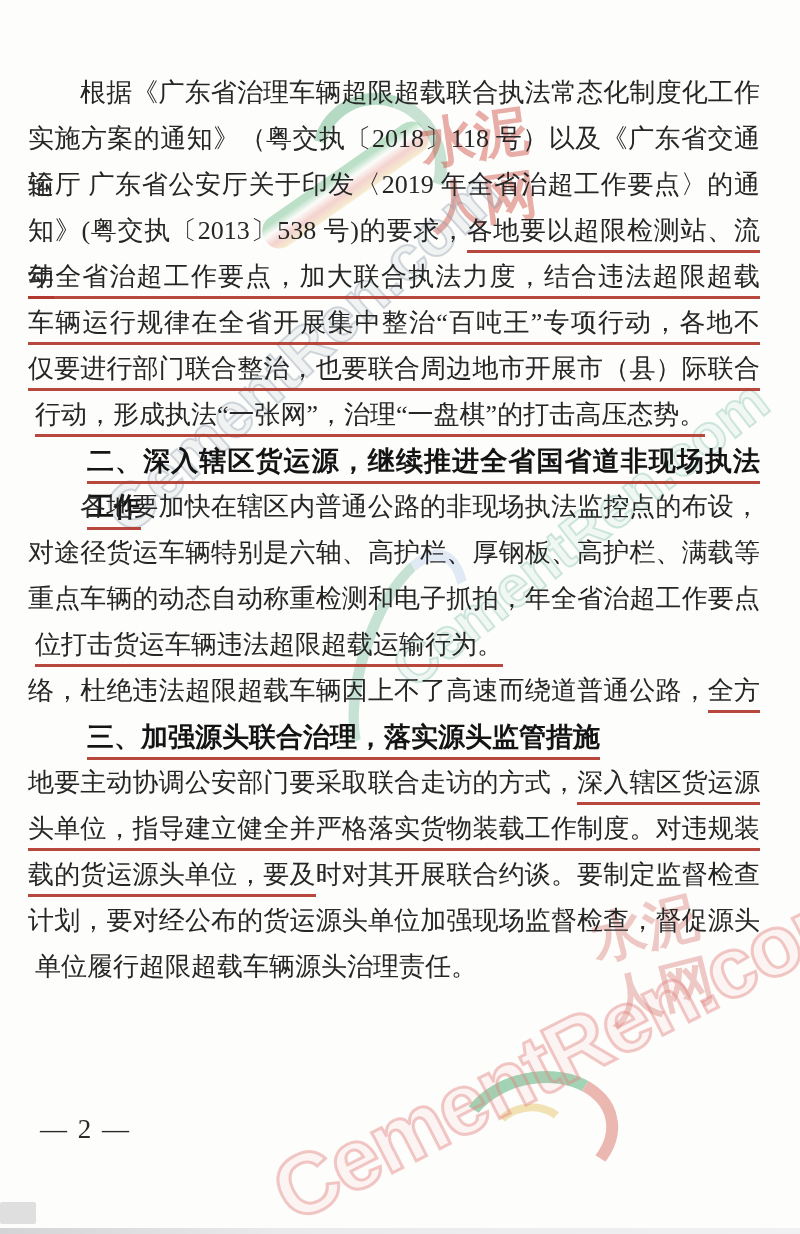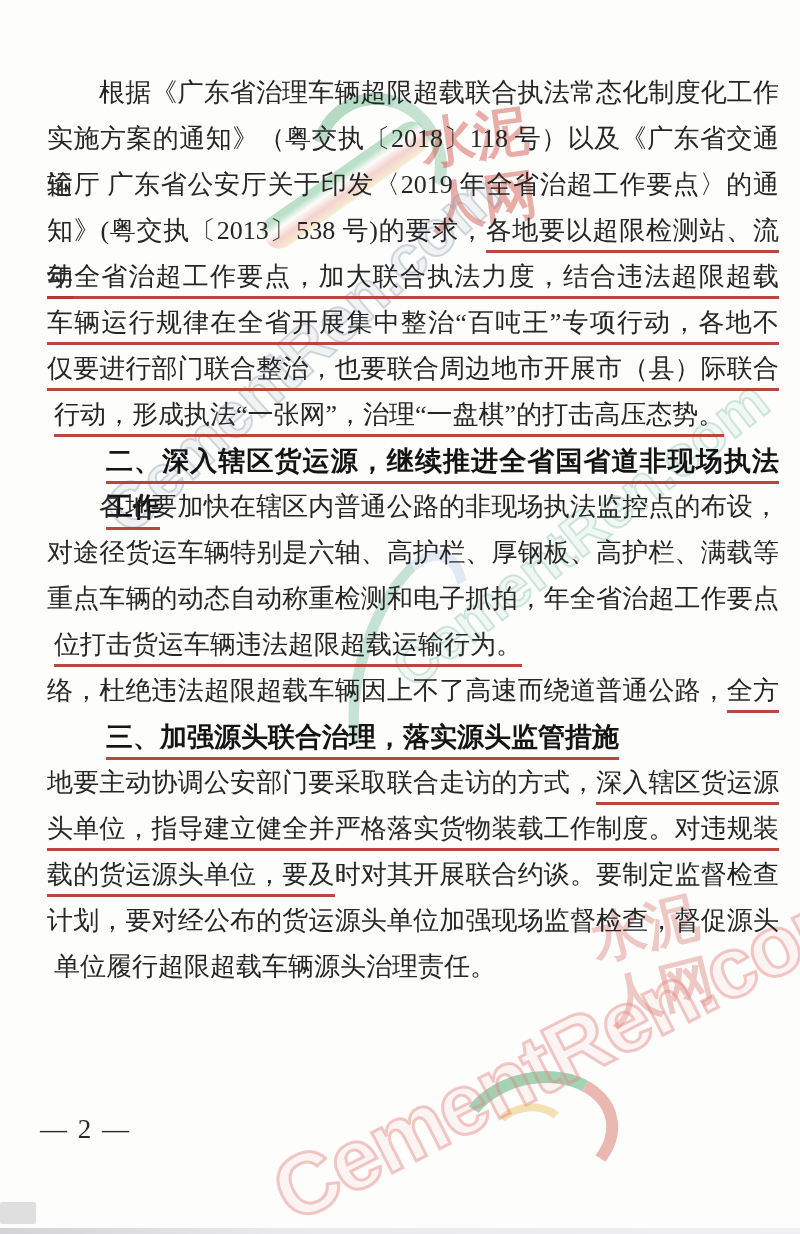--- a/index.html
+++ b/index.html
@@ -52,21 +52,21 @@
     transform:rotate(-12deg);}
   .ribbon-bottom::after{
     content:"";position:absolute;left:22px;top:18px;width:66px;height:52px;
     border:8px solid transparent;border-top-color:rgba(226,185,70,0.40);
     border-radius:50%;transform:rotate(8deg);}
   .left-smudge{position:absolute;left:0;top:1202px;width:36px;height:22px;
     background:#c6c6c9;opacity:.55;border-radius:2px;}
   .bottom-edge{position:absolute;left:0;bottom:0;width:100%;height:6px;
     background:linear-gradient(to right,#c2c2c6,#e2e2e5 35%,#ebebee);opacity:.7;}
   
-  .content{position:absolute;left:47px;top:70px;width:732px;}
+  .content{position:absolute;left:28px;top:70px;width:732px;}
   .line{
     height:46px;line-height:46px;font-size:26px;
     text-align:justify;text-align-last:justify;white-space:normal;
   }
   .indent{padding-left:52px;}
   .end{text-align-last:left;margin-left:7px;}
   .heading{
     font-family:"Liberation Sans","DejaVu Sans",sans-serif;
     font-weight:bold;font-size:27px;color:#141414;text-align-last:left;
   }

